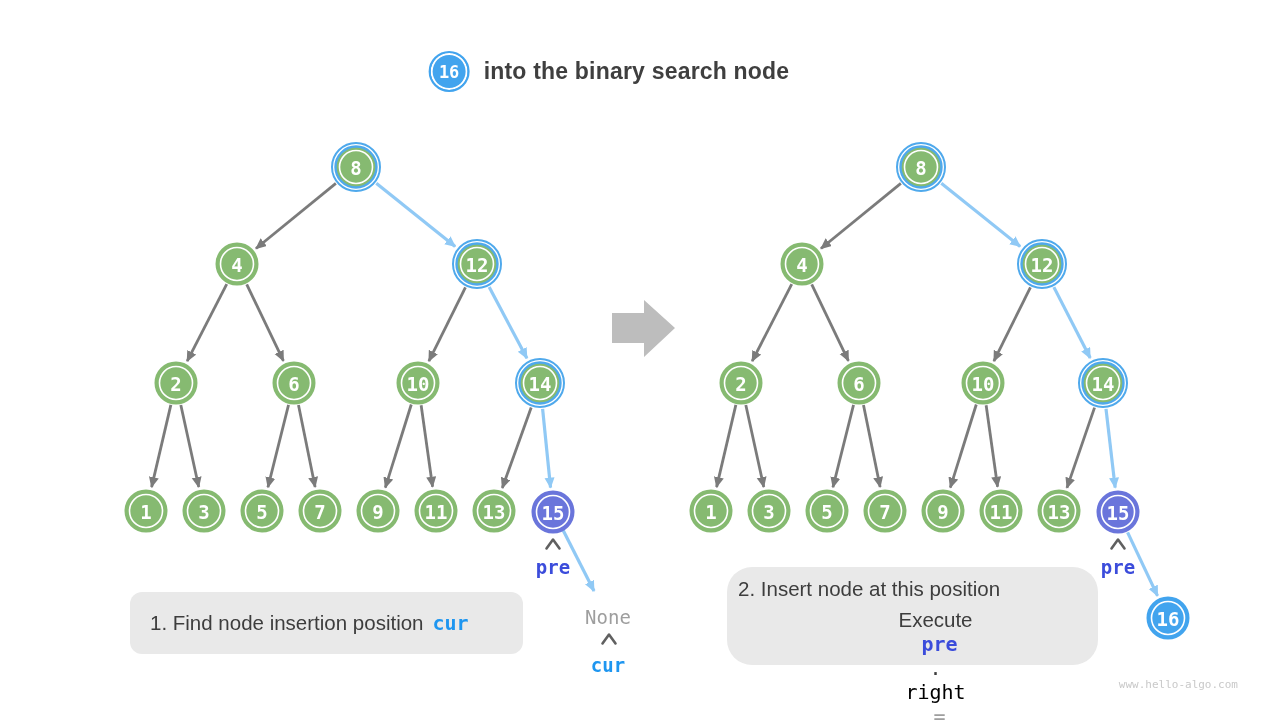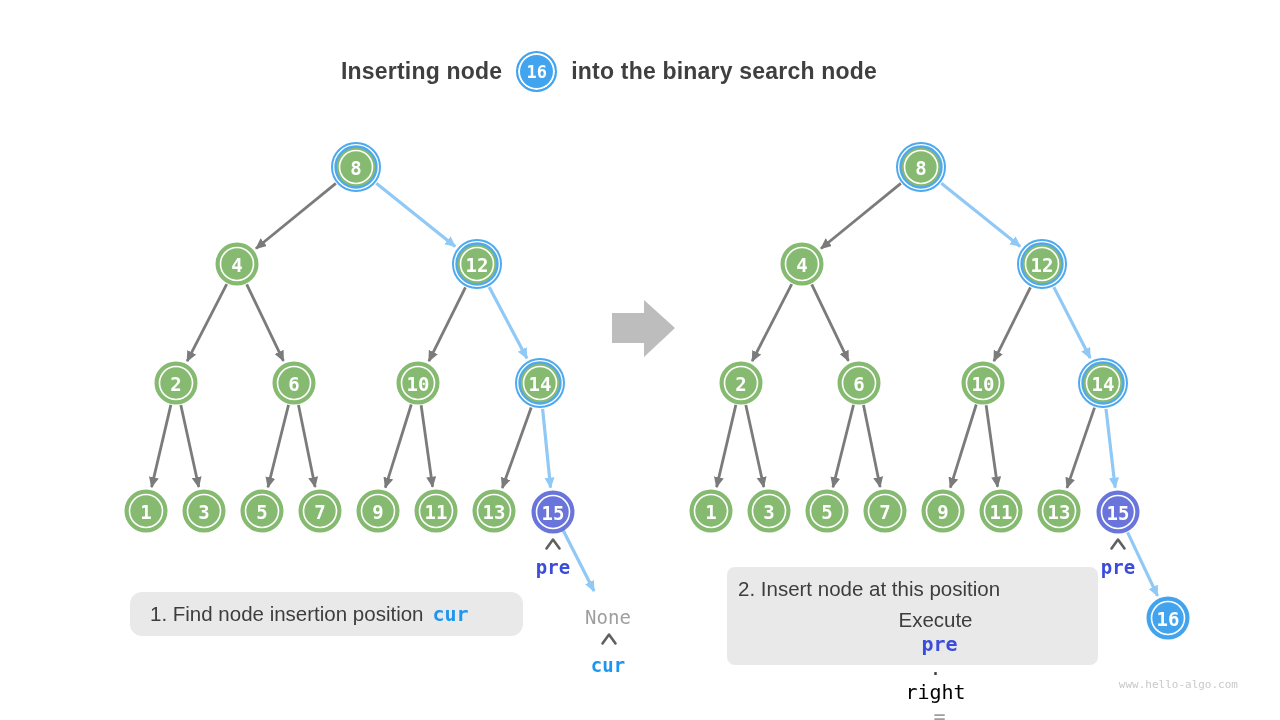--- a/index.html
+++ b/index.html
@@ -16,26 +16,26 @@
     box-sizing:border-box; width:41px; height:41px; border-radius:50%;
     background:#42A4EE; border:2.5px solid #42A4EE;
     box-shadow: inset 0 0 0 2px #ffffff;
     color:#ffffff; display:flex; align-items:center; justify-content:center;
     font-family:"DejaVu Sans Mono", monospace; font-weight:bold; font-size:17px;
     flex:0 0 auto;
   }
   #diagram { position:absolute; left:0; top:0; }
   .caption { position:absolute; background:#E9E9E9; color:#3D3D3D; }
   #caption1 {
-    left:130px; top:592px; width:393px; height:44px; border-radius:12px;
+    left:130px; top:592px; width:393px; height:62px; border-radius:12px;
     display:flex; align-items:center; padding-left:20px; box-sizing:border-box;
     font-size:20.5px;
   }
   #caption2 {
-    left:727px; top:567px; width:371px; height:98px; border-radius:8px;
+    left:727px; top:567px; width:371px; height:98px; border-radius:25px;
     box-sizing:border-box; padding:10px 0 0 11px; font-size:20.5px;
   }
   .cap2-line2 { display:flex; align-items:center; margin-left:35px; margin-top:7px;flex-direction:column; }
   .code { font-family:"DejaVu Sans Mono", monospace; font-weight:bold; font-size:20px; }
   .code-cur  { color:#1E96F0; margin-left:9px; }
   .code-pre  { color:#3B4CDB; margin-left:8px; }
   .code-dot  { color:#3D3D3D; font-weight:normal; }
   .code-gray { color:#000000; font-weight:normal; }
   .code-eq   { color:#9E9E9E; font-weight:normal; margin-left:8px; }
   .badge-sm  { width:40px; height:40px; margin-left:13px; font-size:17px; }
@@ -43,21 +43,20 @@
     position:absolute; top:678px; right:42px;
     font-family:"DejaVu Sans Mono", monospace; font-size:11px; color:#C9C9C9;
   }
 </style>
 </head>
 <body>
 
 <div id="stage">
 
   <div class="title-row">
-    <span class="title-text">Inserting node</span>
     <span class="badge">16</span>
     <span class="title-text">into the binary search node</span>
   </div>
 
   <svg id="diagram" width="1280" height="720" viewBox="0 0 1280 720">
       <defs>
         <marker id="mg" markerUnits="userSpaceOnUse" markerWidth="12" markerHeight="12" refX="10" refY="5" orient="auto">
           <path d="M0,0 L11,5 L0,10 Z" fill="#7B7B7B"></path>
         </marker>
         <marker id="mb" markerUnits="userSpaceOnUse" markerWidth="12" markerHeight="12" refX="10" refY="5" orient="auto">

